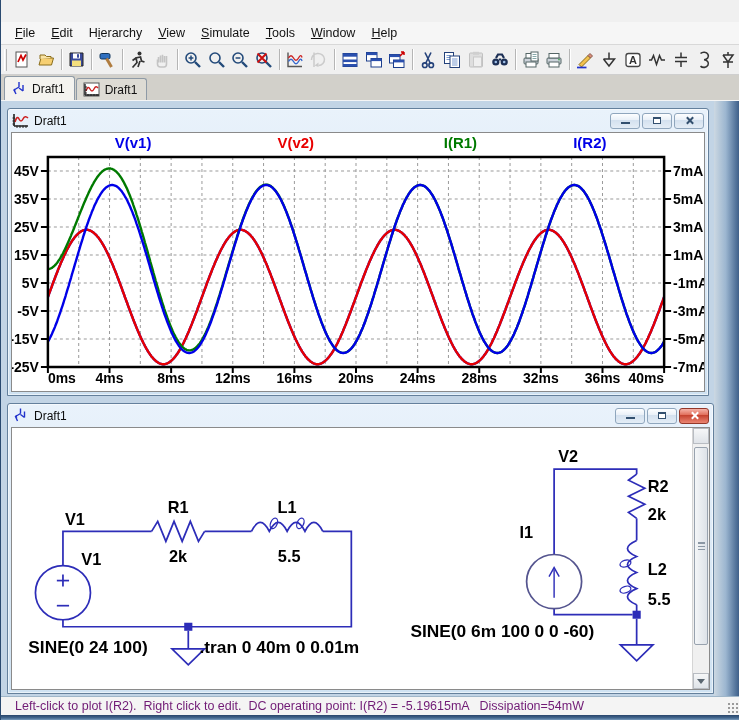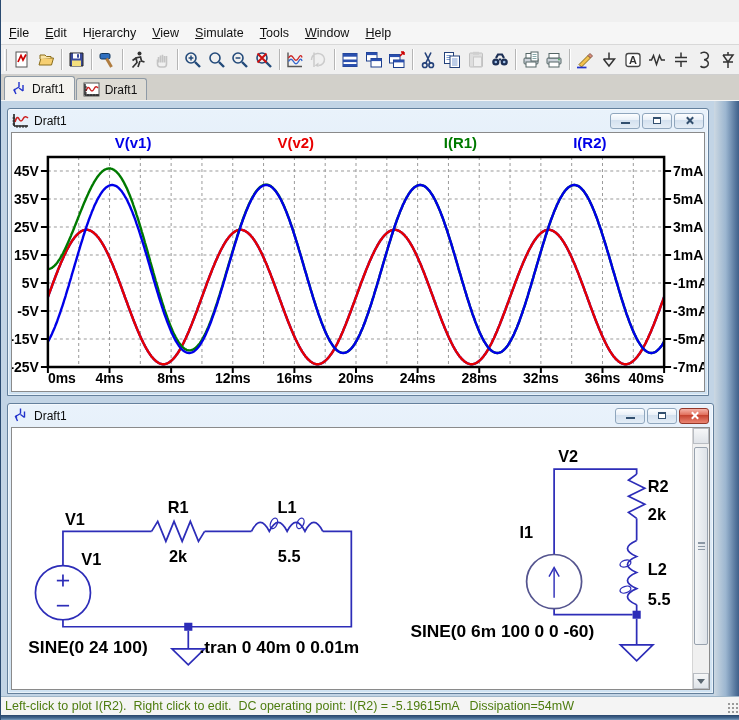--- a/index.html
+++ b/index.html
@@ -22,21 +22,21 @@
   .mbtn.close{width:45px;background:linear-gradient(#f4b6aa,#e3705c 45%,#c6432f 46%,#e2836f);border-color:#8e3527;}
   .g-min{width:9px;height:3px;background:#2f4a68;margin-top:6px;}
   .g-restore{width:9px;height:8px;border:1px solid #2f4a68;border-top:3px solid #2f4a68;background:#fff;}
   .xg{position:relative;width:11px;height:11px;}
   .xg::before,.xg::after{content:"";position:absolute;left:5px;top:0;width:2px;height:11px;background:#2f4a68;}
   .xg::before{transform:rotate(45deg);}.xg::after{transform:rotate(-45deg);}
   .xg.white::before,.xg.white::after{background:#fff;}
 
   
   .menubar{position:absolute;left:0;top:22px;width:739px;height:23px;background:#f6f6f6;
-    border-bottom:1px solid #d8d8d8;display:flex;align-items:flex-end;padding-left:0;}
+    border-bottom:1px solid #d8d8d8;display:flex;align-items:flex-end;padding-left:6px;}
   .menu-item{font-size:12.5px;color:#111;padding:0 8px;line-height:22px;cursor:default;}
   .menu-item u{text-decoration:underline;}
 
   
   .toolbar{position:absolute;left:0;top:45px;width:739px;height:30px;background:#f0f0f0;
     border-bottom:1px solid #cfcfcf;display:flex;align-items:center;padding-left:2px;}
   .tb-handle{width:3px;height:22px;border-left:1px solid #fff;border-right:1px solid #b0b0b0;margin:0 3px 0 1px;}
   .tb-btn{width:25px;height:25px;display:flex;align-items:center;justify-content:center;border:1px solid transparent;}
   .tb-btn.disabled{opacity:.45;filter:grayscale(1);}
   .tb-sep{width:1px;height:21px;background:#b5b5b5;margin:0 3px;box-shadow:1px 0 0 #fff;}
@@ -83,21 +83,21 @@
   .tri-down{width:0;height:0;border-left:4px solid transparent;border-right:4px solid transparent;border-top:5px solid #5a6670;}
   .sb-track{flex:1;position:relative;}
   .sb-thumb{position:absolute;left:1px;right:1px;top:3px;height:198px;border:1px solid #98a2ae;border-radius:2px;
     background:linear-gradient(to right,#f4f6f8,#dde2e8);display:flex;align-items:center;justify-content:center;}
   .sb-grip{width:7px;height:8px;border-top:1px solid #8b97a4;border-bottom:1px solid #8b97a4;
     background:linear-gradient(#8b97a4 1px,transparent 1px);background-size:100% 3px;background-position:0 3px;background-repeat:repeat-y;}
 
   
   .statusbar{position:absolute;left:0;top:696px;width:739px;height:19px;background:#f4f4f4;
     border-top:1px solid #9fb6c9;display:flex;align-items:center;padding:0 4px;}
-  .statusbar .stext{font-size:12.5px;color:#4d7c0f;white-space:pre;}
+  .statusbar .stext{font-size:12.5px;color:#701a75;white-space:pre;margin-left:10px;}
   .grip-dots{position:absolute;right:2px;bottom:2px;width:11px;height:11px;
     background-image:radial-gradient(#9a9a9a 1px,transparent 1.2px);background-size:4px 4px;}
   .bottom-border{position:absolute;left:0;top:715px;width:739px;height:5px;
     background:linear-gradient(#27446a,#44688f 60%,#7b9cbd);}
 </style>
 </head>
 <body>
 
 <div class="app">
 

